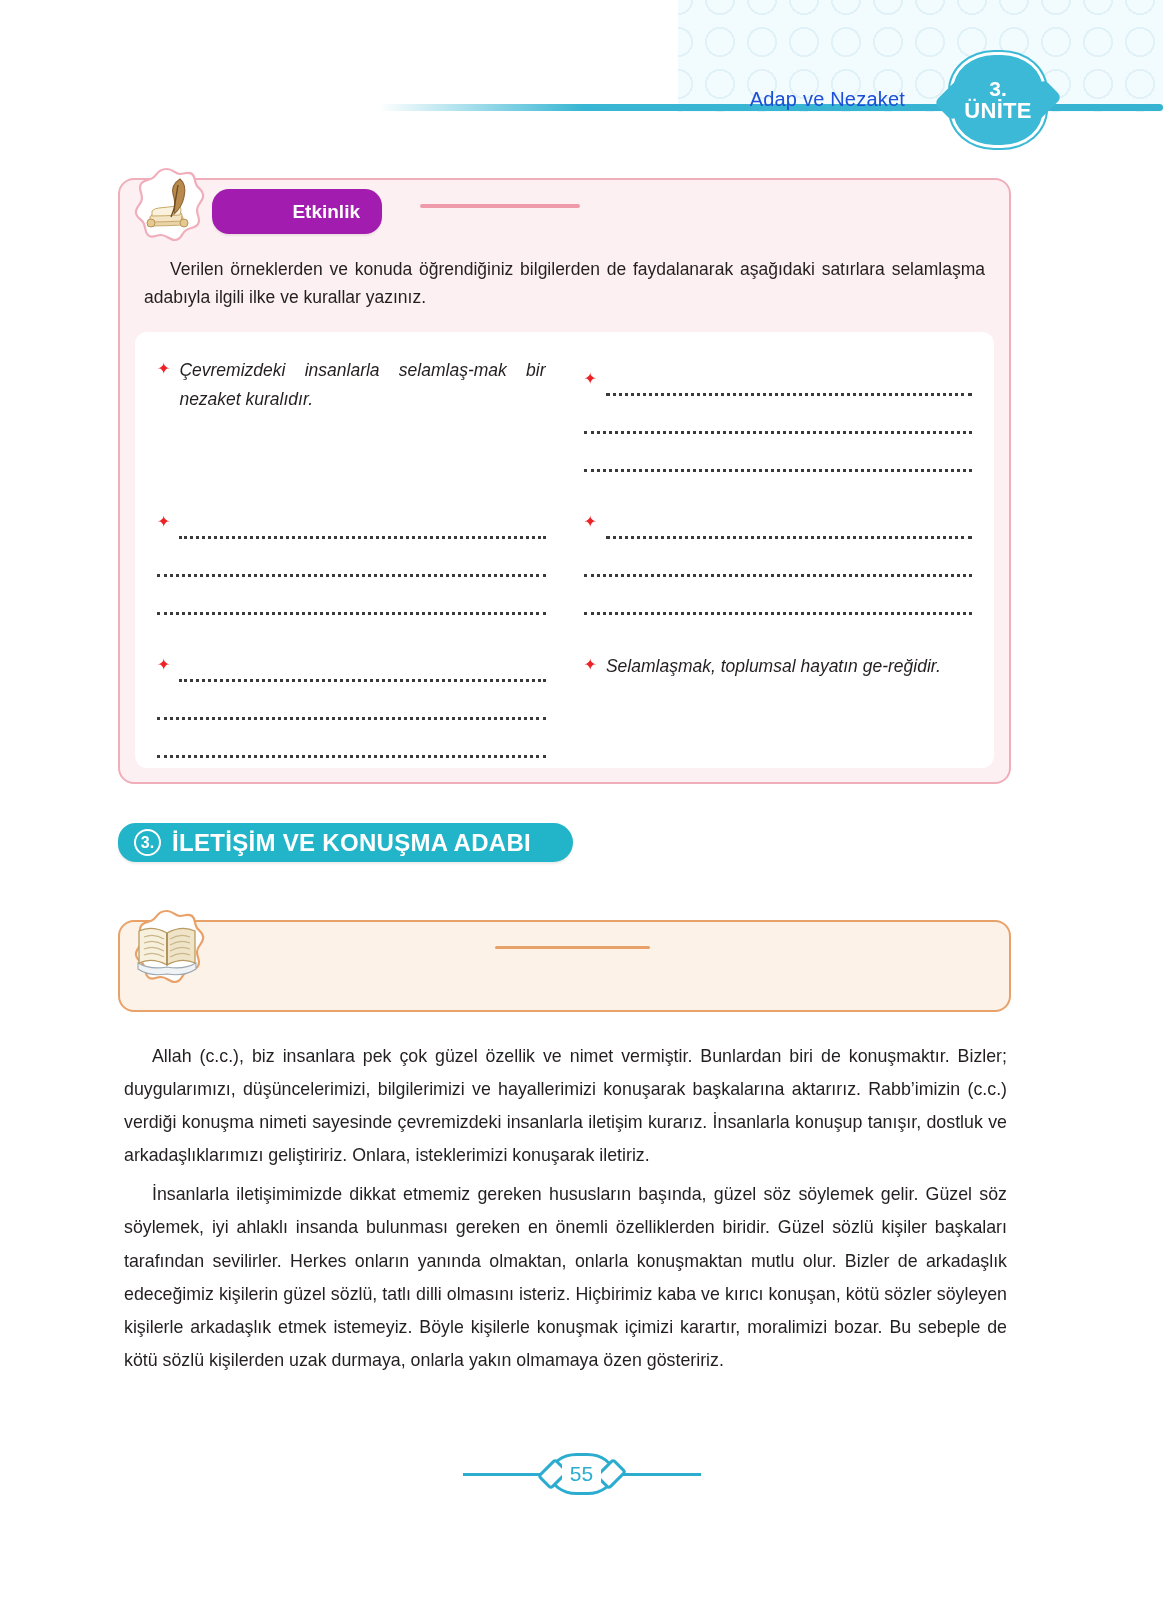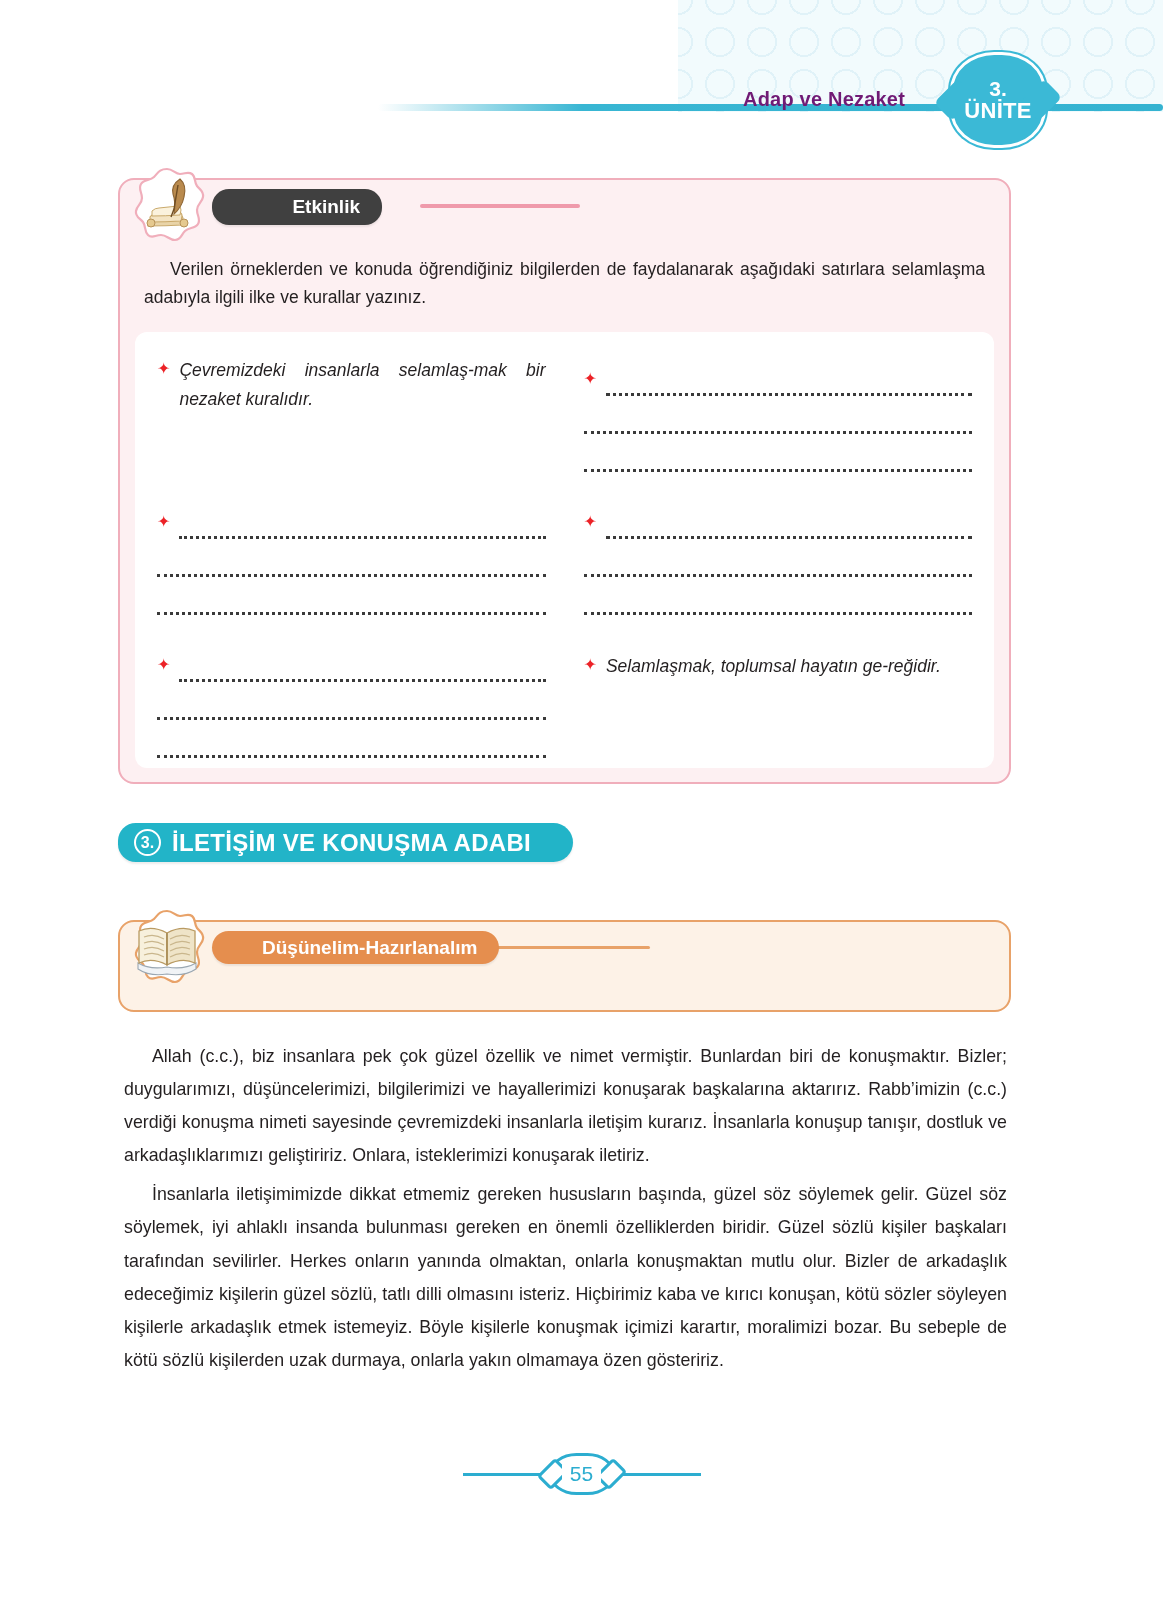--- a/index.html
+++ b/index.html
@@ -42,22 +42,22 @@
     top: 104px;
     height: 7px;
     background: linear-gradient(to right, rgba(65,190,220,0) 0%, #38b6d3 26%, #35b3d1 100%);
     border-radius: 4px;
   }
   .header-title {
     position: absolute;
     right: 258px;
     top: 88px;
     font-size: 20px;
-    font-weight: bold;
-    color: #701a75;
+    font-weight: normal;
+    color: #1d4ed8;
     letter-spacing: .2px;
     white-space: nowrap;
   }
   .unit-badge {
     position: absolute;
     right: 117px;
     top: 52px;
     width: 96px;
     height: 96px;
     display: flex;
@@ -122,24 +122,24 @@
     width: 160px;
     height: 4px;
     background: #ef9aab;
     border-radius: 2px;
     z-index: 2;
   }
   .activity-badge {
     position: absolute;
     left: 92px;
     top: 9px;
-    height: 36px;
+    height: 45px;
     min-width: 170px;
     padding: 0 22px 0 52px;
-    background: #404040;
+    background: #a21caf;
     border-radius: 17px;
     display: flex;
     align-items: center;
     justify-content: flex-end;
     color: #ffffff;
     font-size: 19px;
     font-weight: bold;
     z-index: 3;
     box-shadow: 0 2px 2px rgba(0,0,0,.07);
   }
@@ -485,23 +485,20 @@
   </div>
 </div>
 
 <div class="section-heading">
   <span class="section-num">3.</span>
   <span class="section-title">İLETİŞİM VE KONUŞMA ADABI</span>
 </div>
 
 <div class="think-box">
   <div class="think-badge-rule"></div>
-  <div class="think-badge">
-    <span>Düşünelim-Hazırlanalım</span>
-  </div>
 
   <svg class="badge-emblem" viewBox="0 0 78 78">
     <path d="M39 4 C45 4 47 9 52 9 C57 9 60 6 64 9 C68 12 66 17 69 21 C72 25 76 26 75 32 C74 38 69 39 69 45
              C69 51 73 54 70 59 C67 64 61 62 57 66 C53 70 53 75 47 75 C41 75 39 70 33 70
              C27 70 24 74 20 70 C16 66 18 61 15 57 C12 53 7 52 8 46 C9 40 14 39 14 33
              C14 27 10 24 13 19 C16 14 22 16 26 12 C30 8 31 4 39 4 Z" fill="#ffffff" stroke="#e8a269" stroke-width="2.2"></path>
     <path d="M10 56 q12 7 29 4 q17 3 29 -4 l0 6 q-12 8 -29 5 q-17 3 -29 -5 z" fill="#f0f3f6" stroke="#9aa7b2" stroke-width="1.1"></path>
     <path d="M11 24 q13 -6 28 2 l0 32 q-15 -8 -28 -2 z" fill="#f7f0dc" stroke="#b99a62" stroke-width="1.3"></path>
     <path d="M67 24 q-13 -6 -28 2 l0 32 q15 -8 28 -2 z" fill="#efe4c8" stroke="#b99a62" stroke-width="1.3"></path>
     <path d="M16 30 q10 -4 20 2 M16 36 q10 -4 20 2 M16 42 q10 -4 20 2 M16 48 q10 -4 20 2" stroke="#c9b68c" stroke-width="1.1" fill="none"></path>

